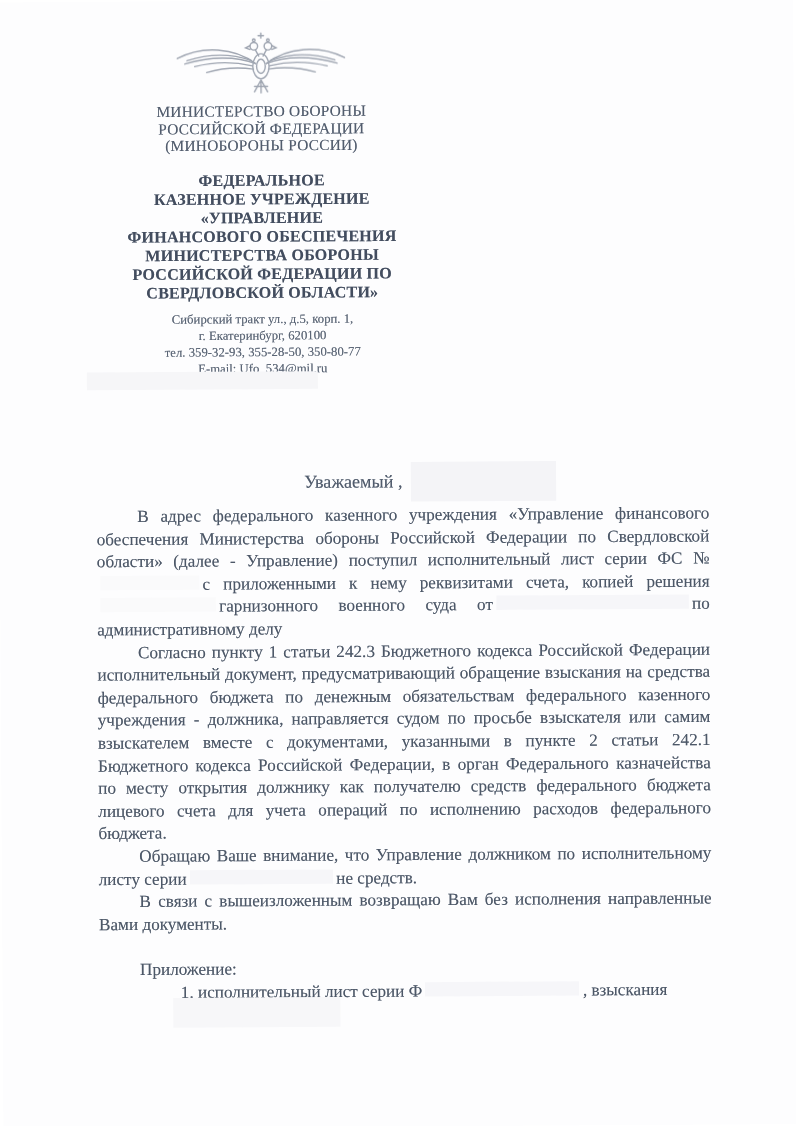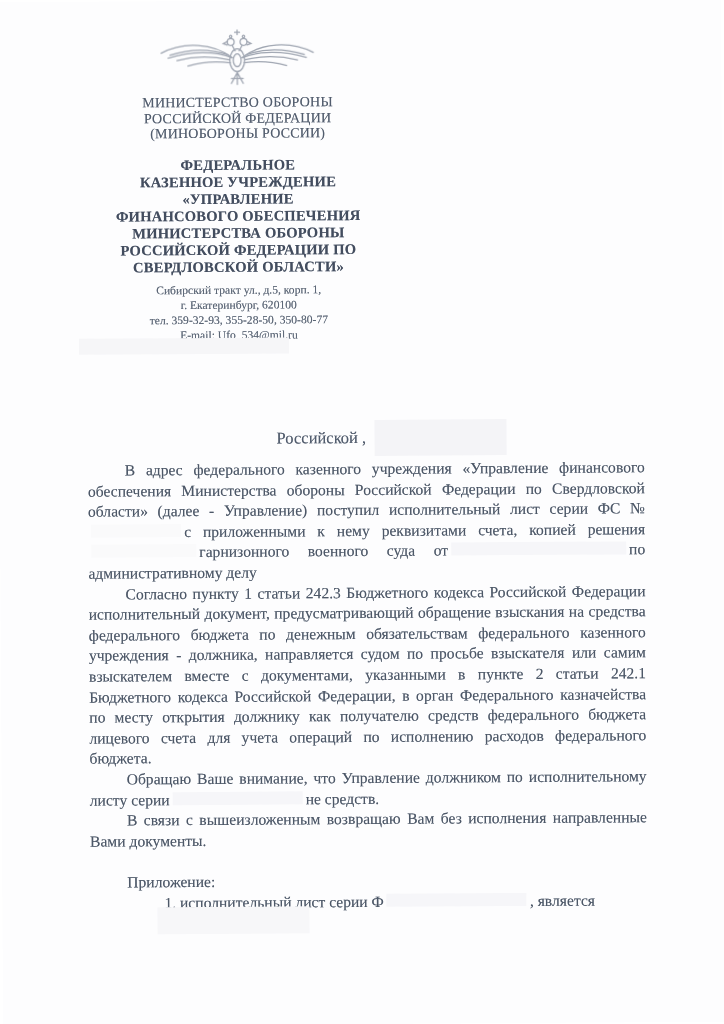--- a/index.html
+++ b/index.html
@@ -100,33 +100,33 @@
       <div>Сибирский тракт ул., д.5, корп. 1,</div>
       <div>г. Екатеринбург, 620100</div>
       <div>тел. 359-32-93, 355-28-50, 350-80-77</div>
       <div>E-mail: Ufo_534@mil.ru</div>
     </div>
   </div>
 
   <div class="redact-abs" style="left:80px;top:337px;width:210px;height:16px;background:#f6f6f8;"></div>
 
   <div class="salutation">
-    <span>Российской ,</span>
+    <span>Уважаемый ,</span>
     <span class="sal-box"></span>
   </div>
 
   <div class="body">
     <p><span>В адрес федерального казенного учреждения «Управление финансового обеспечения Министерства обороны Российской Федерации по Свердловской области» (далее - Управление) поступил исполнительный лист серии ФС №</span><span class="redact w90"></span><span>с приложенными к нему реквизитами счета, копией решения</span><span class="redact w105"></span><span>гарнизонного военного суда от</span><span class="redact r-dim w175"></span><span>по административному делу</span></p>
 
     <p>Согласно пункту 1 статьи 242.3 Бюджетного кодекса Российской Федерации исполнительный документ, предусматривающий обращение взыскания на средства федерального бюджета по денежным обязательствам федерального казенного учреждения - должника, направляется судом по просьбе взыскателя или самим взыскателем вместе с документами, указанными в пункте 2 статьи 242.1 Бюджетного кодекса Российской Федерации, в орган Федерального казначейства по месту открытия должнику как получателю средств федерального бюджета лицевого счета для учета операций по исполнению расходов федерального бюджета.</p>
 
     <p><span>Обращаю Ваше внимание, что Управление должником по исполнительному листу серии</span><span class="redact r-dim w130"></span><span>не средств.</span></p>
 
     <p>В связи с вышеизложенным возвращаю Вам без исполнения направленные Вами документы.</p>
 
     <p class="attach-label">Приложение:</p>
 
-    <p class="attach-item"><span class="num">1.</span>&nbsp;<span>исполнительный лист серии Ф</span><span class="redact r-dim w140"></span><span>, является</span></p>
+    <p class="attach-item"><span class="num">1.</span>&nbsp;<span>исполнительный лист серии Ф</span><span class="redact r-dim w140"></span><span>, взыскания</span></p>
   </div>
 
   <div class="redact-abs" style="left:155px;top:906px;width:152px;height:27px;background:#f7f7f9;"></div>
 
 </div>
 
 </body></html>

